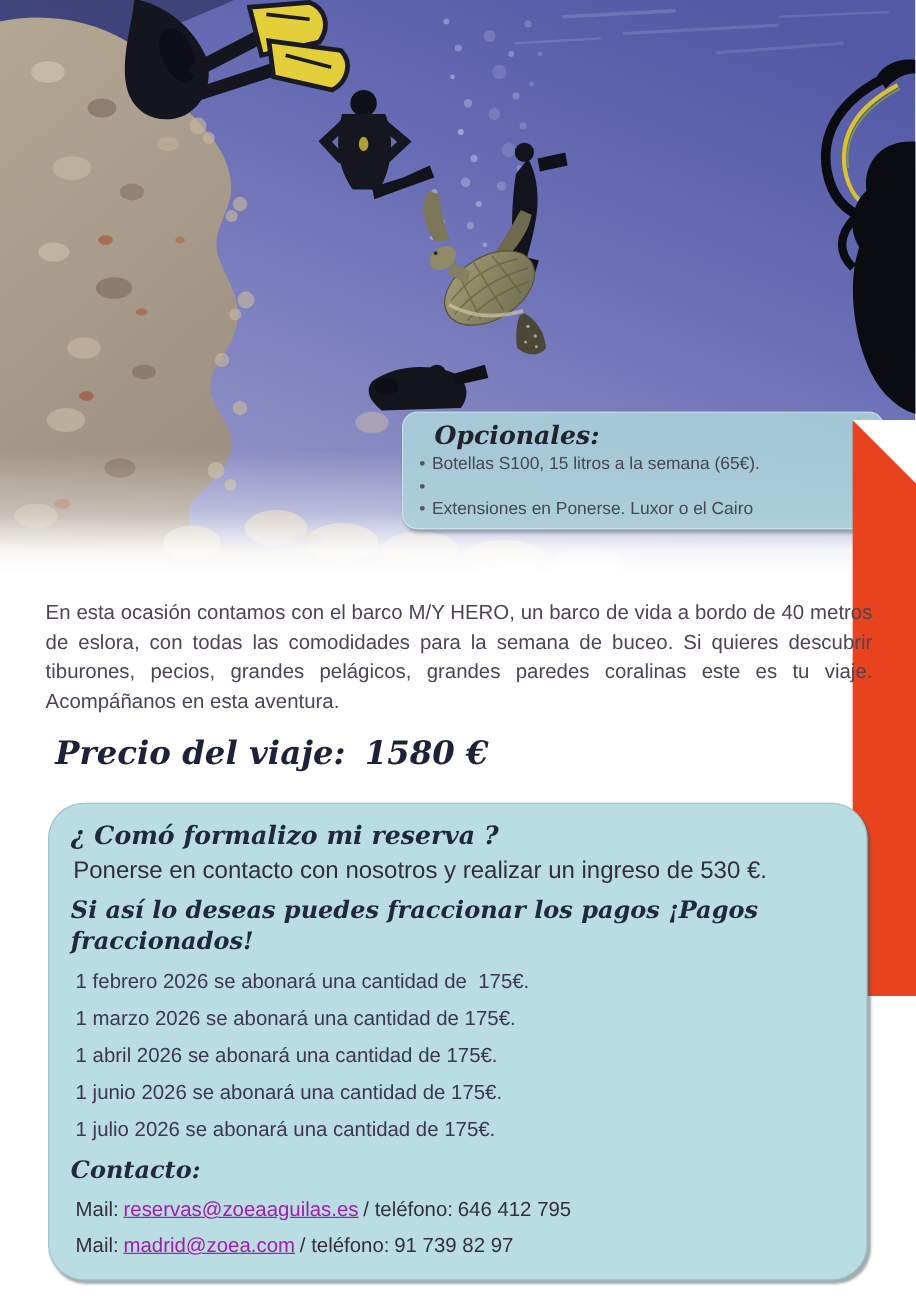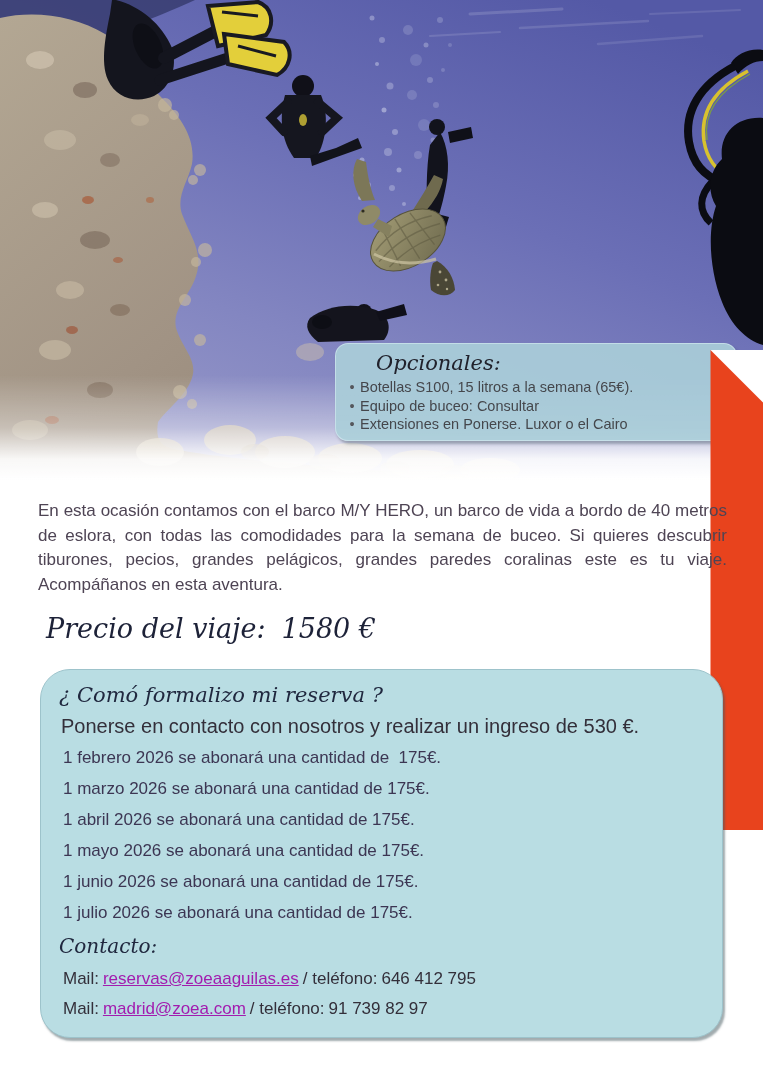--- a/index.html
+++ b/index.html
@@ -5,30 +5,30 @@
   html,body{margin:0;padding:0;background:#ffffff;}
   .page{position:relative;width:763px;height:1080px;background:#ffffff;overflow:hidden;
         font-family:"Liberation Sans",sans-serif;}
   
   .photo{position:absolute;top:0;left:0;width:763px;height:480px;}
   .photo svg{display:block;width:763px;height:480px;}
   
   .opc-box{position:absolute;left:335px;top:343px;width:402px;height:98px;box-sizing:border-box;
            background:rgba(171,207,217,.90);border:1px solid rgba(220,240,245,.55);
            border-radius:13px;box-shadow:2px 3px 3px rgba(35,55,70,.35);padding:6px 16px 8px 24px;}
-  .opc-title{margin:0 0 2px 16px;font-family:"DejaVu Serif",serif;font-style:italic;font-weight:normal;
+  .opc-title{margin:0 0 2px 2px;font-family:"DejaVu Serif",serif;font-style:italic;font-weight:bold;
              font-size:21px;line-height:26px;color:#21222c;}
   .opc-list{list-style:none;margin:2px 0 0 -16px;padding:0;}
   .opc-list li{display:flex;font-size:14.5px;line-height:18.5px;color:#45474c;}
   .opc-dot{width:16px;flex:0 0 16px;text-align:center;color:#55575c;}
   .flag{position:absolute;right:34px;top:6px;width:33px;height:23px;display:block;}
   
   .intro{margin:19px 36px 0 38px;text-align:justify;font-size:17px;line-height:24.5px;
          color:#4e4454;}
-  .script{font-family:"DejaVu Serif",serif;font-style:italic;font-weight:normal;}
+  .script{font-family:"DejaVu Serif",serif;font-style:italic;font-weight:bold;}
   .price-line{margin:16px 0 0 46px;color:#1d2238;}
   .price-label{font-size:27px;}
   .price-value{font-size:27px;margin-left:16px;}
   .res-box{margin:25px 0 0 40px;width:683px;box-sizing:border-box;background:#b9dde3;
            border:1px solid #9dc3cb;border-radius:30px;box-shadow:2px 3px 2px rgba(70,90,96,.5);
            padding:12px 28px 18px 18px;}
   .res-title{margin:0;font-size:21px;line-height:27px;color:#20283f;}
   .res-intro{margin:7px 0 0 2px;font-size:20px;line-height:21px;color:#332f3a;}
   .res-sub{margin:8px 0 0 0;font-size:20px;line-height:26px;color:#20283f;}
   .inst{margin:10px 0 0 4px;font-size:17px;line-height:21px;color:#3c3653;white-space:pre-wrap;}
@@ -241,46 +241,45 @@
           <polygon points="0,0 10,0 34,24 24,24" fill="#ffffff"></polygon>
         </svg>
       </span>
       <ul class="opc-list">
         <li>
             <span class="opc-dot">•</span>
             <span>Botellas S100, 15 litros a la semana (65€).</span>
           </li>
         <li>
             <span class="opc-dot">•</span>
-            <span>Equipo de buceo: Consultar</span>
           </li>
         <li>
             <span class="opc-dot">•</span>
             <span>Extensiones en Ponerse. Luxor o el Cairo</span>
           </li>
       </ul>
     </div>
   </div>
 
   <div style="position:absolute;top:480px;left:0;width:763px;">
 
     <p class="intro">En esta ocasión contamos con el barco M/Y HERO, un barco de vida a bordo de 40 metros de eslora, con todas las comodidades para la semana de buceo. Si quieres descubrir tiburones, pecios, grandes pelágicos, grandes paredes  coralinas este es tu viaje. Acompáñanos en esta aventura.</p>
 
     <div class="price-line">
       <span class="script price-label">Precio del viaje:</span><span class="script price-value">1580 €</span>
     </div>
 
     <div class="res-box">
       <h2 class="script res-title">¿ Comó formalizo mi reserva ?</h2>
       <p class="res-intro">Ponerse en contacto con nosotros y realizar un ingreso de 530 €.</p>
+      <h3 class="script res-sub">Si así lo deseas puedes fraccionar los pagos ¡Pagos fraccionados!</h3>
 
       <div class="inst">1 febrero 2026 se abonará una cantidad de  175€.</div>
       <div class="inst">1 marzo 2026 se abonará una cantidad de 175€.</div>
       <div class="inst">1 abril 2026 se abonará una cantidad de 175€.</div>
-      <div class="inst">1 mayo 2026 se abonará una cantidad de 175€.</div>
       <div class="inst">1 junio 2026 se abonará una cantidad de 175€.</div>
       <div class="inst">1 julio 2026 se abonará una cantidad de 175€.</div>
 
       <h3 class="script contact-title">Contacto:</h3>
 
       <div class="mail-line">
         <span>Mail:</span><a href="#" class="mail-link">reservas@zoeaaguilas.es</a><span class="phone-label">/ teléfono:</span><span>646 412 795</span>
       </div>
       <div class="mail-line">
         <span>Mail:</span><a href="#" class="mail-link">madrid@zoea.com</a><span class="phone-label">/ teléfono:</span><span>91 739 82 97</span>

